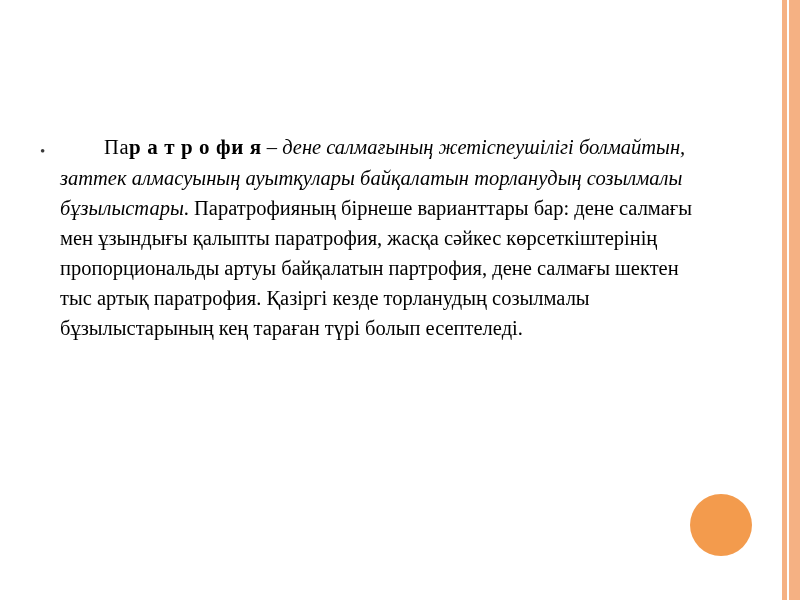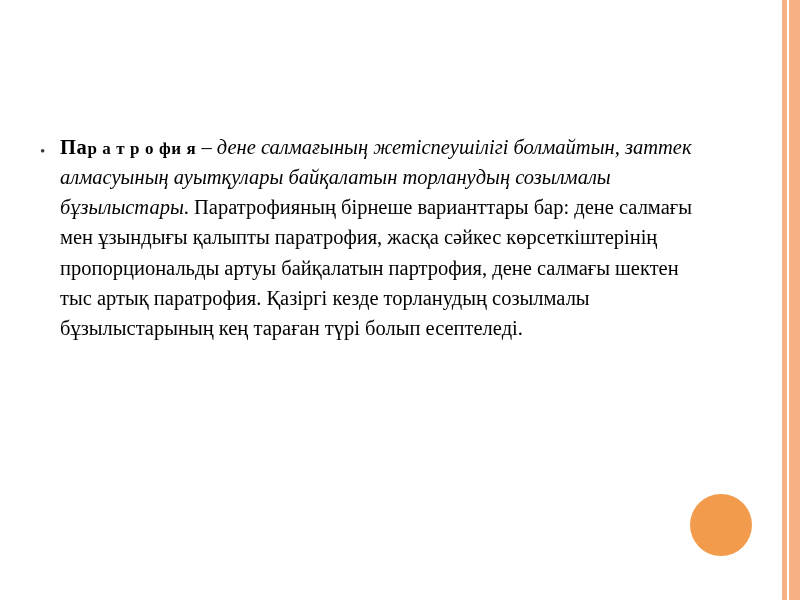--- a/index.html
+++ b/index.html
@@ -67,26 +67,27 @@
     color: #3a3a3a;
   }
   .para {
     flex: 1 1 auto;
     font-size: 20.5px;
     line-height: 1.47;
     color: #000000;
     text-align: left;
   }
   .term {
-    font-weight: bold;
+    font-weight: normal;
     letter-spacing: 0.6px;
+    margin-left: 44px;
   }
   .term-small {
     font-weight: bold;
-    font-size: 17px;
+    font-size: 21px;
     letter-spacing: 0.6px;
   }
   .em {
     font-style: italic;
   }
 </style>
 </head>
 <body>
 
 <div id="slide">

